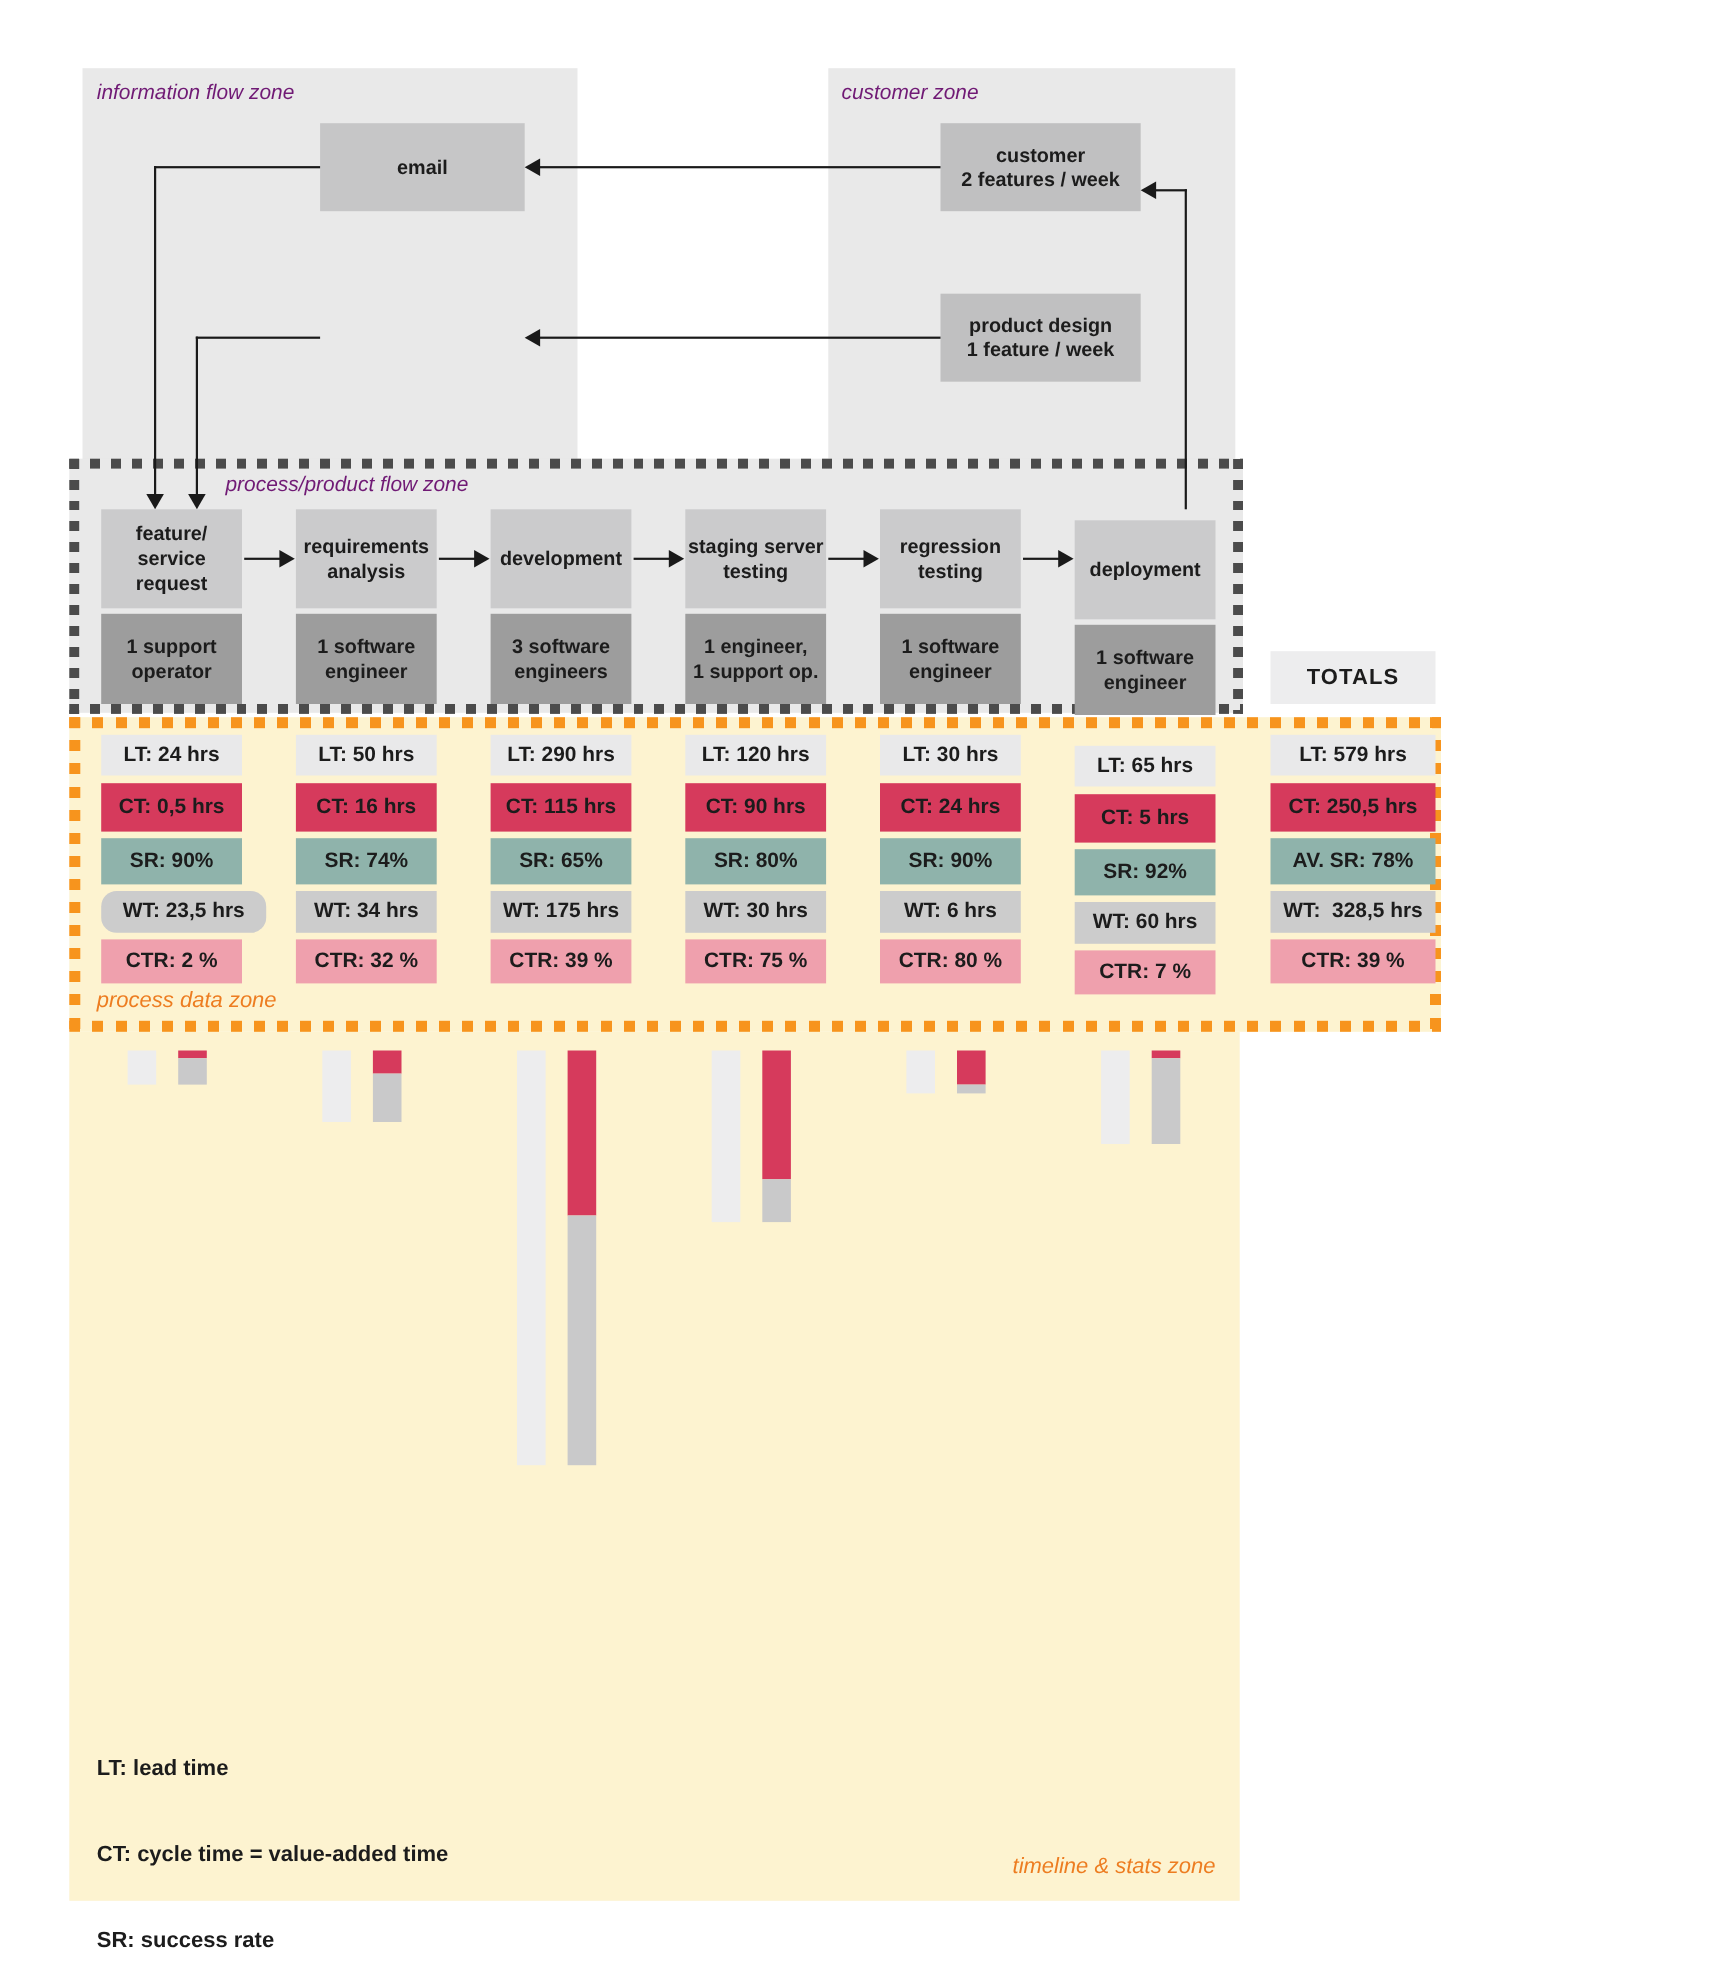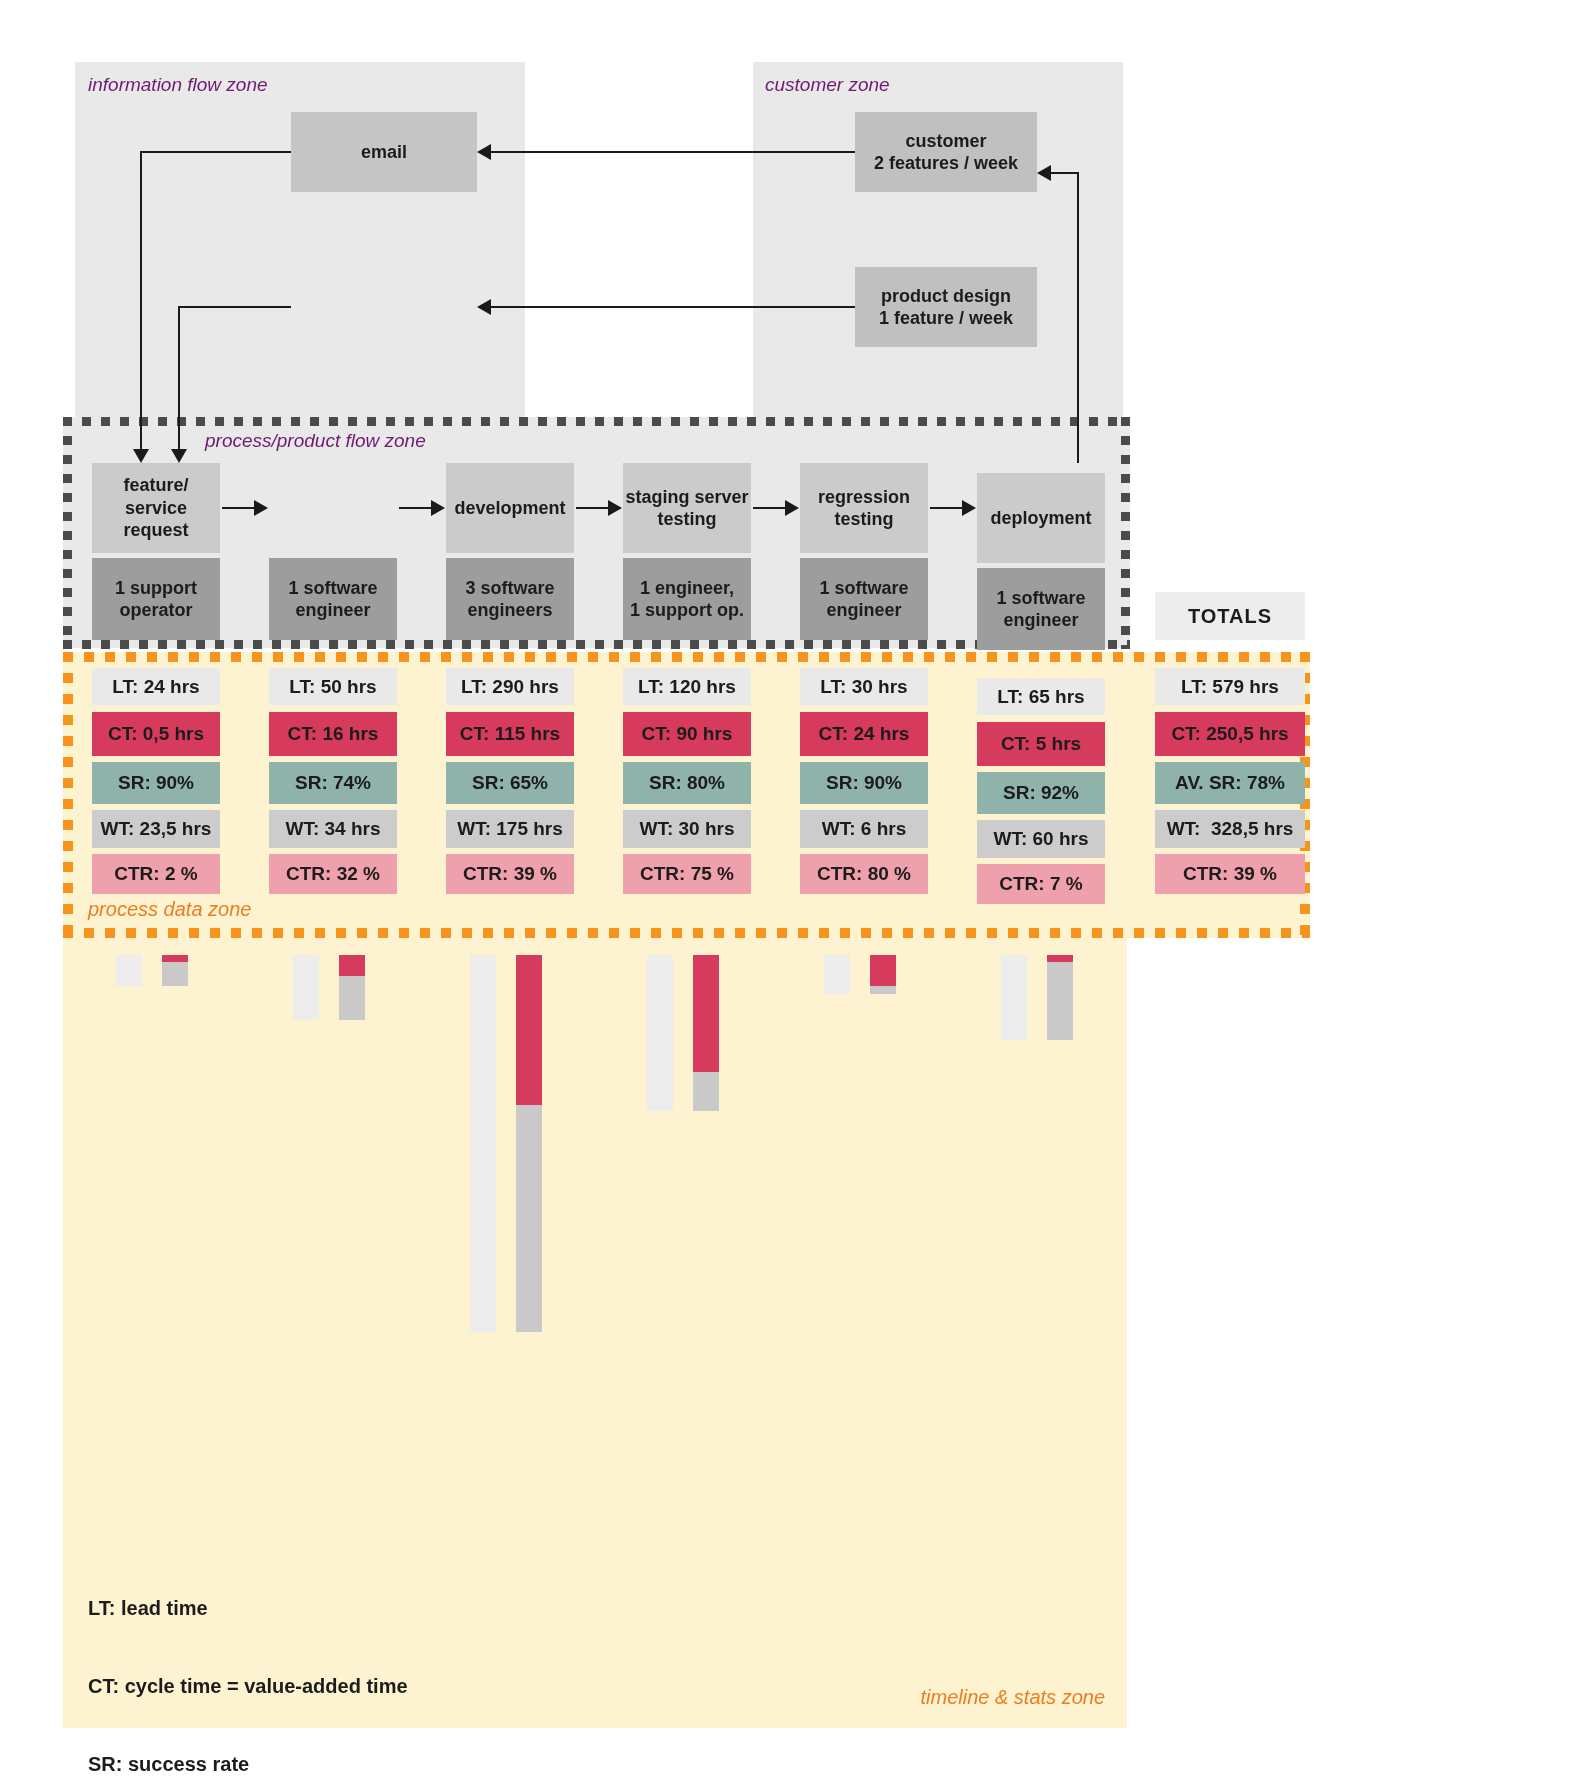--- a/index.html
+++ b/index.html
@@ -89,24 +89,26 @@
   <div id="columns">
       <div class="abs" style="width: 128px; top: 463px; height: 431px; left: 92px; position: absolute;">
       <div class="box namebox" style="left:0;top:0;width:128px;height:90px;">feature/
 service
 request</div>
       <div class="box staffbox" style="left:0;top:95px;width:128px;height:82px;">1 support
 operator</div>
       <div class="stat lt" style="left:0;top:205px;width:128px;height:37px;">LT: 24 hrs</div>
       <div class="stat ct" style="left:0;top:249px;width:128px;height:44px;">CT: 0,5 hrs</div>
       <div class="stat sr" style="left:0;top:299px;width:128px;height:42px;">SR: 90%</div>
-      <div class="stat wt" style="left:0;top:347px;width:128px;height:38px;">WT: 23,5 hrs</div>
+      <div class="stat wt" style="left:0;top:347px;width:150px;height:38px;border-radius:14px;">WT: 23,5 hrs</div>
       <div class="stat ctr" style="left:0;top:391px;width:128px;height:40px;">CTR: 2 %</div>
     </div>
       <div class="abs" style="width: 128px; top: 463px; height: 431px; left: 269px; position: absolute;">
+      <div class="box namebox" style="left:0;top:0;width:128px;height:90px;">requirements
+analysis</div>
       <div class="box staffbox" style="left:0;top:95px;width:128px;height:82px;">1 software
 engineer</div>
       <div class="stat lt" style="left:0;top:205px;width:128px;height:37px;">LT: 50 hrs</div>
       <div class="stat ct" style="left:0;top:249px;width:128px;height:44px;">CT: 16 hrs</div>
       <div class="stat sr" style="left:0;top:299px;width:128px;height:42px;">SR: 74%</div>
       <div class="stat wt" style="left:0;top:347px;width:128px;height:38px;">WT: 34 hrs</div>
       <div class="stat ctr" style="left:0;top:391px;width:128px;height:40px;">CTR: 32 %</div>
     </div>
       <div class="abs" style="width: 128px; top: 463px; height: 431px; left: 446px; position: absolute;">
       <div class="box namebox" style="left:0;top:0;width:128px;height:90px;">development</div>

